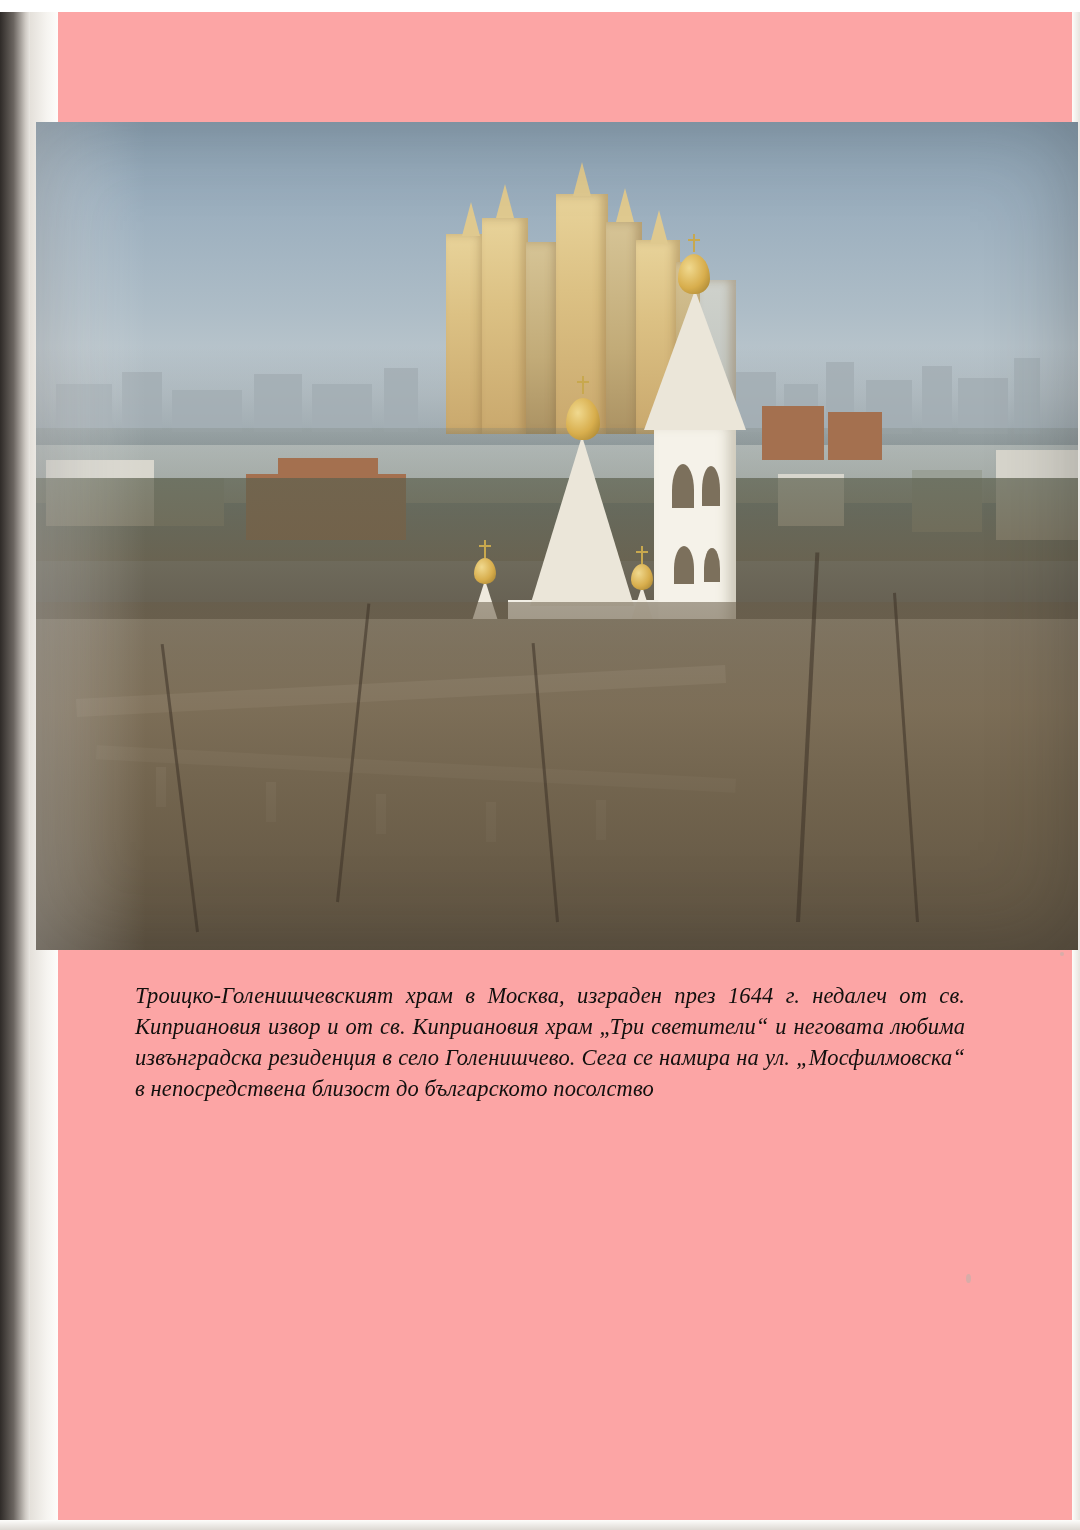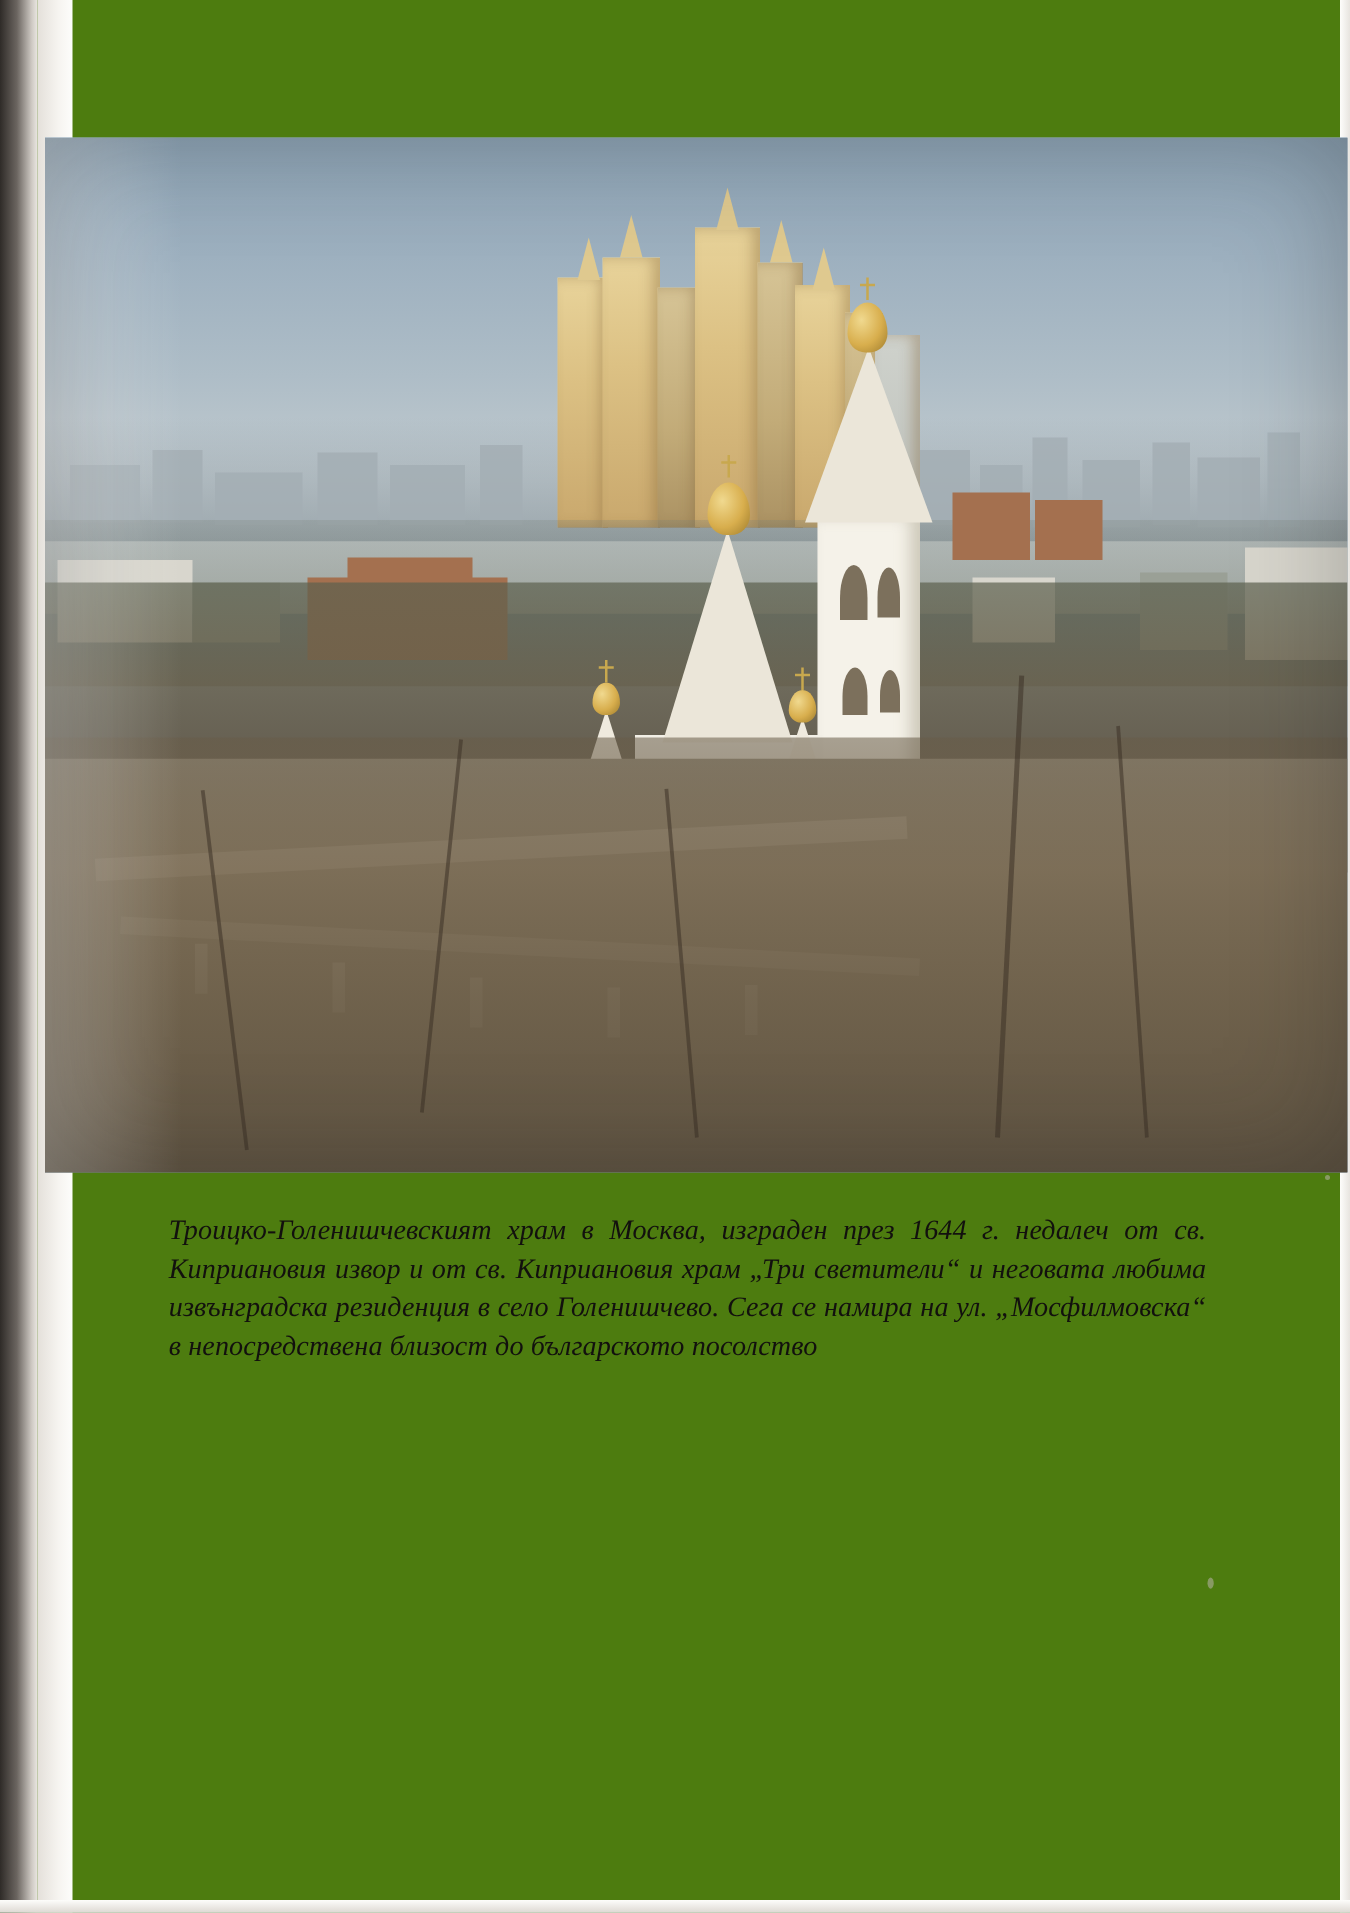--- a/index.html
+++ b/index.html
@@ -12,21 +12,22 @@
     height: 1530px;
     position: relative;
     overflow: hidden;
     font-family: "Liberation Serif", serif;
   }
 
   
   .page {
     position: absolute;
     inset: 0;
-    background: #4d7c0f;
+    background: #fca5a5;
+    margin-top: 12px;
   }
   .gutter-dark {
     position: absolute;
     left: 0; top: 0;
     width: 30px; height: 100%;
     background: linear-gradient(to right, #2f2b28 0%, #6b6560 45%, #cfcac4 85%, #e9e6e1 100%);
   }
   .gutter-shadow {
     position: absolute;
     left: 30px; top: 0;

